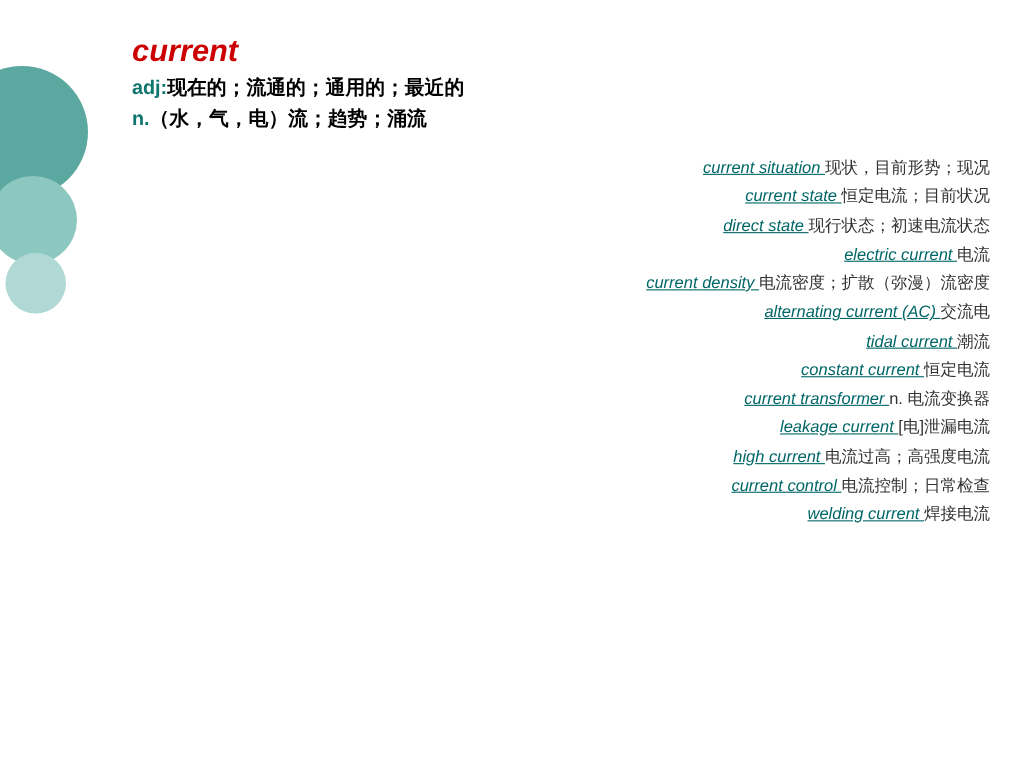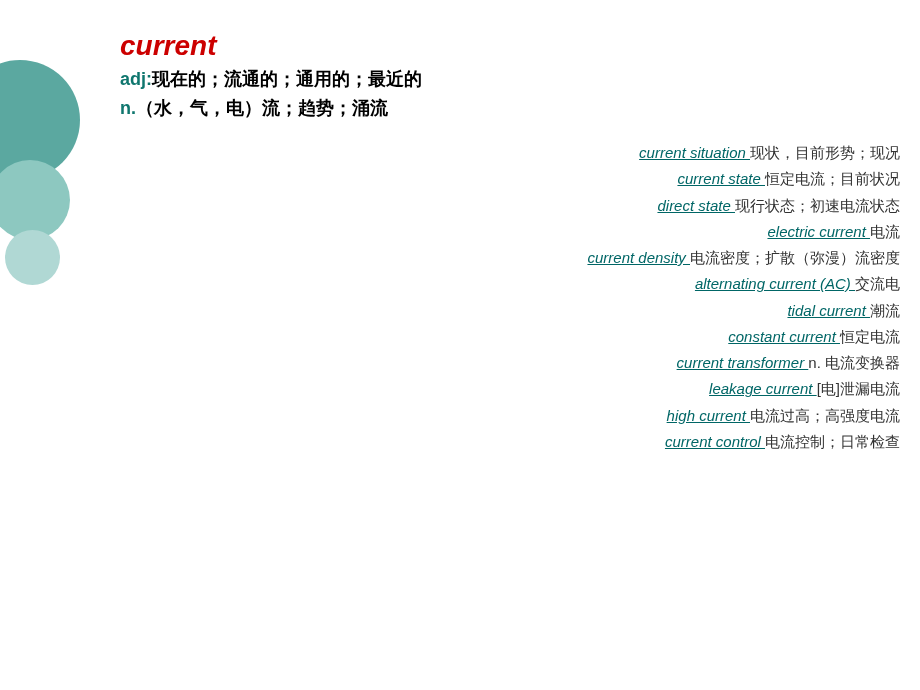--- a/index.html
+++ b/index.html
@@ -133,14 +133,15 @@
       <div class="phrase-item"><span class="phrase-link">direct state </span><span class="phrase-chinese">现行状态；初速电流状态</span></div>
       <div class="phrase-item"><span class="phrase-link">electric current </span><span class="phrase-chinese">电流</span></div>
       <div class="phrase-item"><span class="phrase-link">current density </span><span class="phrase-chinese">电流密度；扩散（弥漫）流密度</span></div>
       <div class="phrase-item"><span class="phrase-link">alternating current (AC) </span><span class="phrase-chinese">交流电</span></div>
       <div class="phrase-item"><span class="phrase-link">tidal current </span><span class="phrase-chinese">潮流</span></div>
       <div class="phrase-item"><span class="phrase-link">constant current </span><span class="phrase-chinese">恒定电流</span></div>
       <div class="phrase-item"><span class="phrase-link">current transformer </span><span class="phrase-chinese">n. 电流变换器</span></div>
       <div class="phrase-item"><span class="phrase-link">leakage current </span><span class="phrase-chinese">[电]泄漏电流</span></div>
       <div class="phrase-item"><span class="phrase-link">high current </span><span class="phrase-chinese">电流过高；高强度电流</span></div>
       <div class="phrase-item"><span class="phrase-link">current control </span><span class="phrase-chinese">电流控制；日常检查</span></div>
+      <div class="phrase-item"><span class="phrase-link">welding current </span><span class="phrase-chinese">焊接电流</span></div>
     </div>
 </div>
 
 </body></html>

